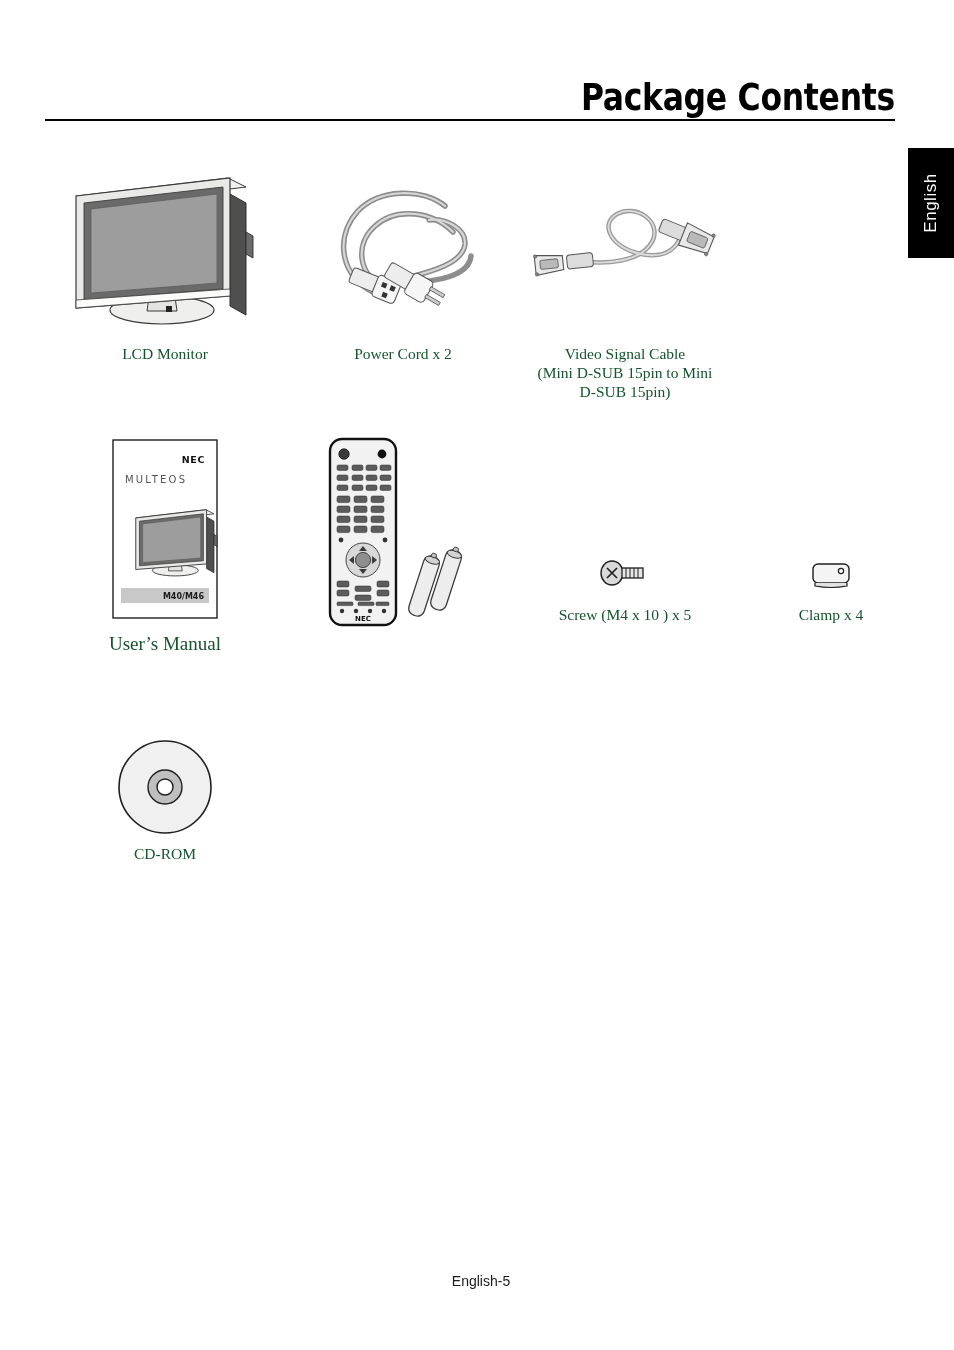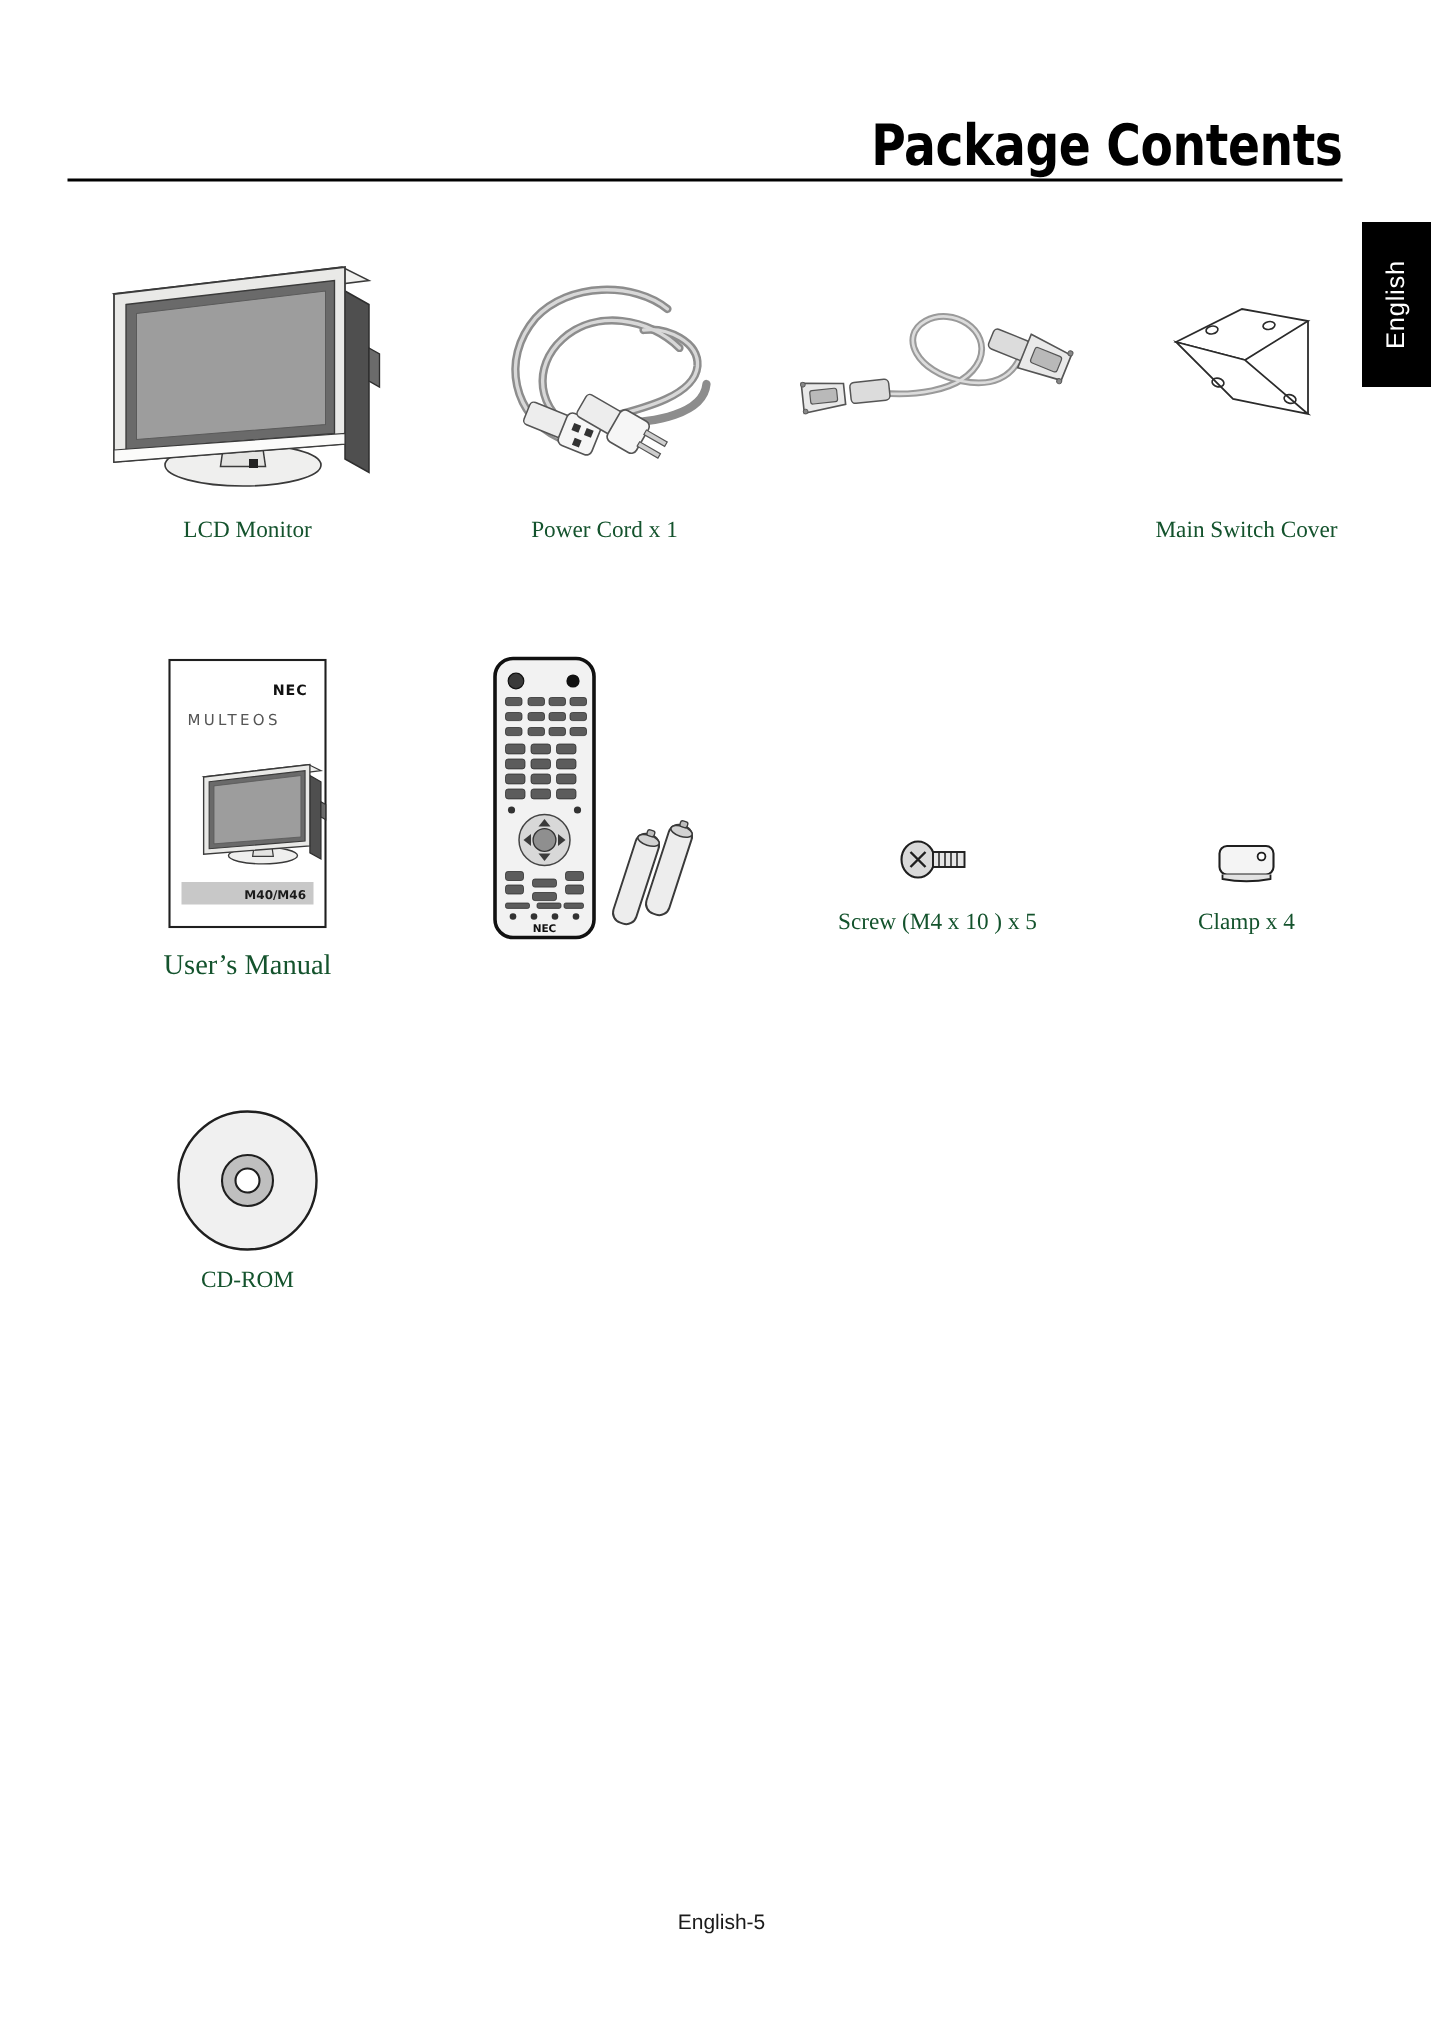--- a/index.html
+++ b/index.html
@@ -173,21 +173,21 @@
 
           <g transform="translate(86,104) rotate(30)">
             <rect x="-12" y="-7" width="28" height="17" rx="3" fill="#ededed" stroke="#555" stroke-width="1"></rect>
             <rect x="13" y="-10" width="22" height="24" rx="4" fill="#f6f6f6" stroke="#555" stroke-width="1.1"></rect>
             <rect x="34" y="-5" width="16" height="3.4" fill="#cfcfcf" stroke="#555" stroke-width="0.8"></rect>
             <rect x="34" y="4" width="16" height="3.4" fill="#cfcfcf" stroke="#555" stroke-width="0.8"></rect>
           </g>
         </svg>
       </div>
       <div class="caption">
-        <div>Power Cord x 1</div>
+        <div>Power Cord x 2</div>
       </div>
     </div>
 
     <div class="cell c3">
       <div class="art">
         <svg width="200" height="165" viewBox="0 0 200 165">
           <g fill="none" stroke="#9a9a9a" stroke-width="4.5" stroke-linecap="round">
             <path d="M48 90 C80 96, 118 92, 128 70 C136 50, 110 34, 92 44 C74 54, 86 78, 116 84 C136 88, 150 82, 156 66"></path>
           </g>
           <g fill="none" stroke="#dcdcdc" stroke-width="1.8" stroke-linecap="round">
@@ -204,43 +204,27 @@
 
           <g transform="translate(158,64) rotate(22)">
             <rect x="-24" y="-7" width="26" height="14" rx="3" fill="#dcdcdc" stroke="#555" stroke-width="1"></rect>
             <path d="M0 -12 L30 -9 L30 9 L0 12 Z" fill="#e9e9e9" stroke="#555" stroke-width="1.1"></path>
             <rect x="6" y="-5.5" width="19" height="11" rx="1.8" fill="#b9b9b9" stroke="#555" stroke-width="0.8"></rect>
             <circle cx="29" cy="-10" r="1.7" fill="#888" stroke="#555" stroke-width="0.6"></circle>
             <circle cx="29" cy="10" r="1.7" fill="#888" stroke="#555" stroke-width="0.6"></circle>
           </g>
         </svg>
       </div>
-    </div>
-
-    <div class="cell c4">
-      <div class="art">
-        <svg width="170" height="165" viewBox="0 0 170 165">
-
-          <path d="M38 58 L82 36 L126 44 L84 70 Z" fill="#ffffff" stroke="#2b2b2b" stroke-width="1.2"></path>
-
-          <path d="M38 58 L84 70 L126 106 L76 96 Z" fill="#ffffff" stroke="#2b2b2b" stroke-width="1.2"></path>
-
-          <path d="M126 44 L126 106" stroke="#2b2b2b" stroke-width="1.2" fill="none"></path>
-          <path d="M84 70 L84 70" stroke="#2b2b2b" stroke-width="1.2"></path>
-
-          <ellipse cx="62" cy="50" rx="4" ry="2.6" fill="none" stroke="#2b2b2b" stroke-width="1.1" transform="rotate(-12 62 50)"></ellipse>
-          <ellipse cx="100" cy="47" rx="4" ry="2.6" fill="none" stroke="#2b2b2b" stroke-width="1.1" transform="rotate(-12 100 47)"></ellipse>
-          <ellipse cx="66" cy="85" rx="4" ry="2.8" fill="none" stroke="#2b2b2b" stroke-width="1.1" transform="rotate(14 66 85)"></ellipse>
-          <ellipse cx="114" cy="96" rx="4" ry="2.8" fill="none" stroke="#2b2b2b" stroke-width="1.1" transform="rotate(14 114 96)"></ellipse>
-        </svg>
-      </div>
-      <div class="caption">
-        <div>Main Switch Cover</div>
-      </div>
-    </div>
+      <div class="caption">
+        <div>Video Signal Cable</div>
+        <div>(Mini D-SUB 15pin to Mini</div>
+        <div>D-SUB 15pin)</div>
+      </div>
+    </div>
+
   </div>
 
   <div class="row row2" style="margin-top:36px;">
 
     <div class="cell c1">
       <div class="art">
         <svg width="152" height="190" viewBox="0 0 152 190">
           <rect x="24" y="4" width="104" height="178" fill="#ffffff" stroke="#1f1f1f" stroke-width="1.4"></rect>
           <text x="116" y="27" text-anchor="end" font-family="DejaVu Sans, sans-serif" font-size="9.5" font-weight="bold" fill="#111" letter-spacing="0.6">NEC</text>
           <text x="36" y="47" font-family="DejaVu Sans, sans-serif" font-size="10" fill="#555" letter-spacing="2.2">MULTEOS</text>

